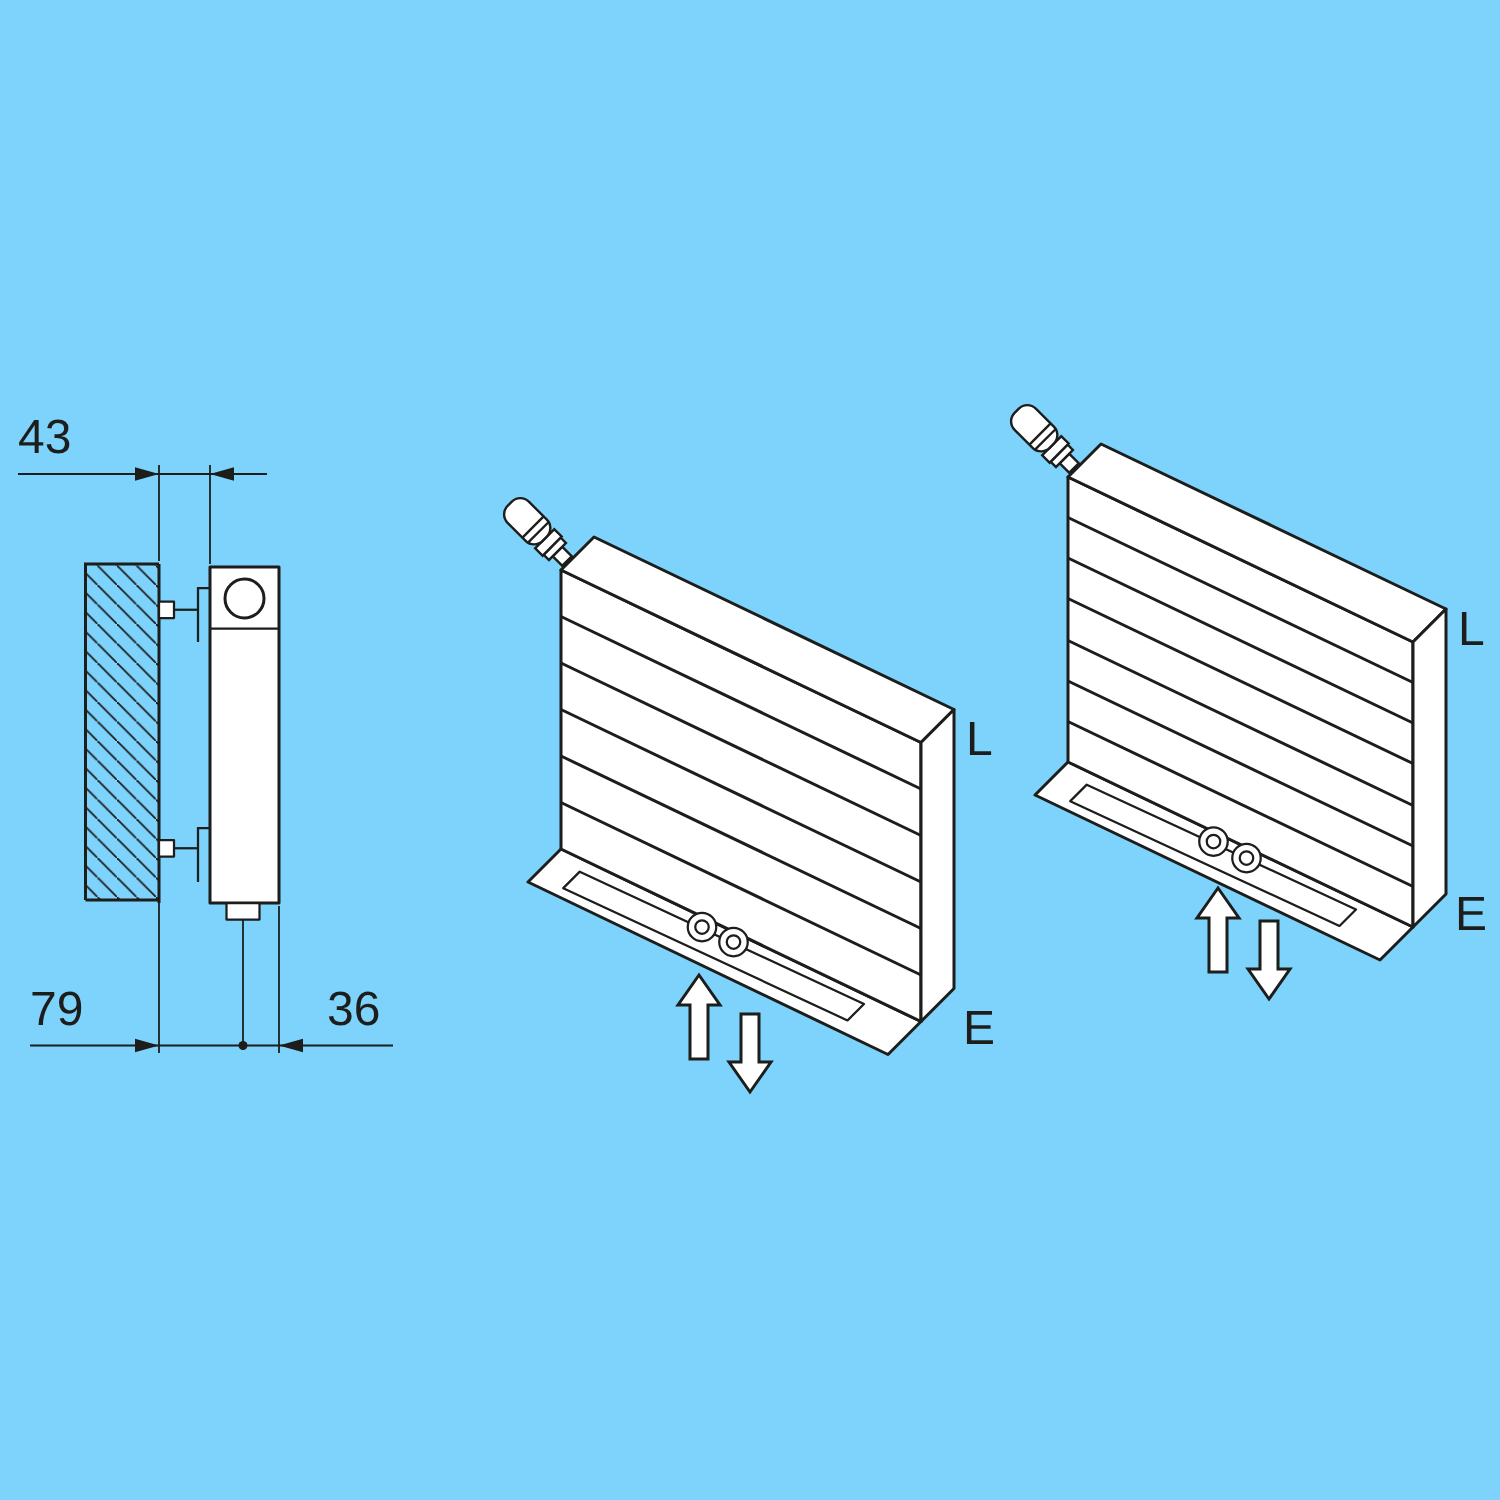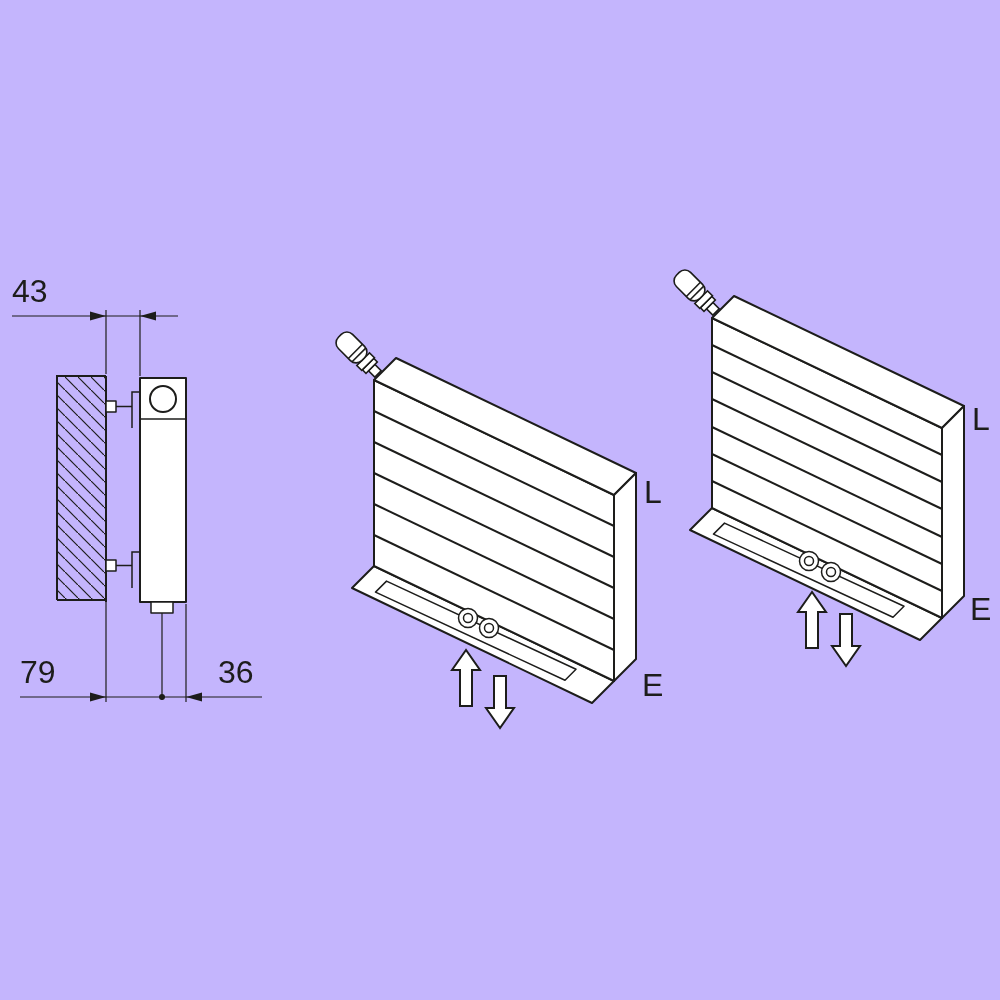--- a/index.html
+++ b/index.html
@@ -1,16 +1,16 @@
 <!DOCTYPE html>
 <html><head>
 <meta charset="utf-8">
 <style>
   html, body { margin:0; padding:0; background:#ffffff; }
-  #canvas { position:relative; width:1000px; height:1000px; background:#c4b5fd; overflow:hidden; }
+  #canvas { position:relative; width:1000px; height:1000px; background:#7dd3fc; overflow:hidden; }
   svg { display:block; }
   text.dim-label, text.port-label {
     font-family:"Liberation Sans", sans-serif;
     font-size:32px;
     fill:#1d1d1b;
   }
   .ln      { stroke:#1d1d1b; stroke-width:2;   fill:none; }
   .ln-mid  { stroke:#1d1d1b; stroke-width:1.5; fill:none; }
   .ln-thin { stroke:#1d1d1b; stroke-width:1.2; fill:none; }
   .face      { stroke:#1d1d1b; stroke-width:2;   fill:#ffffff; stroke-linejoin:round; }

